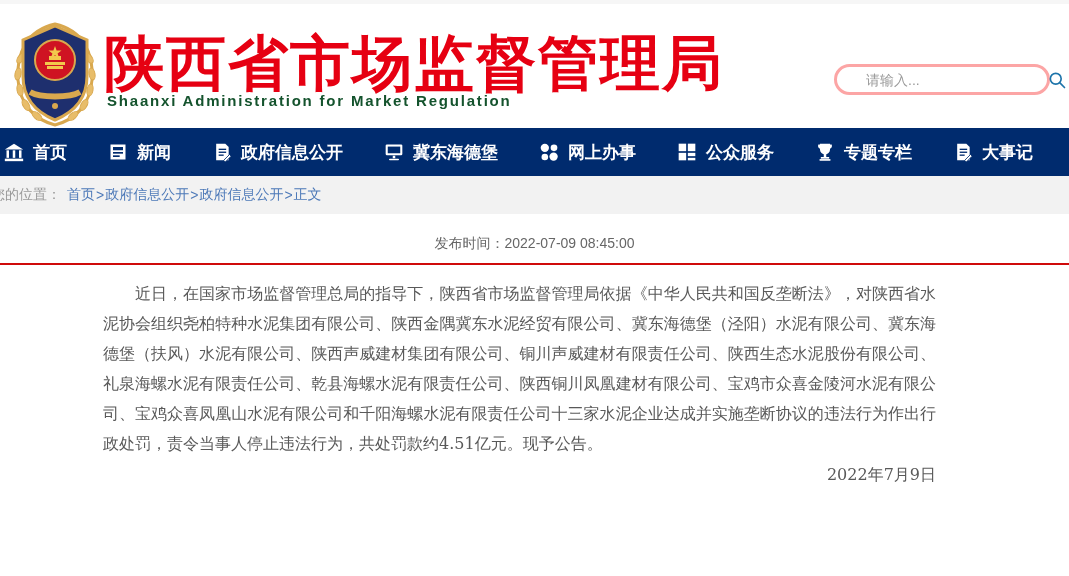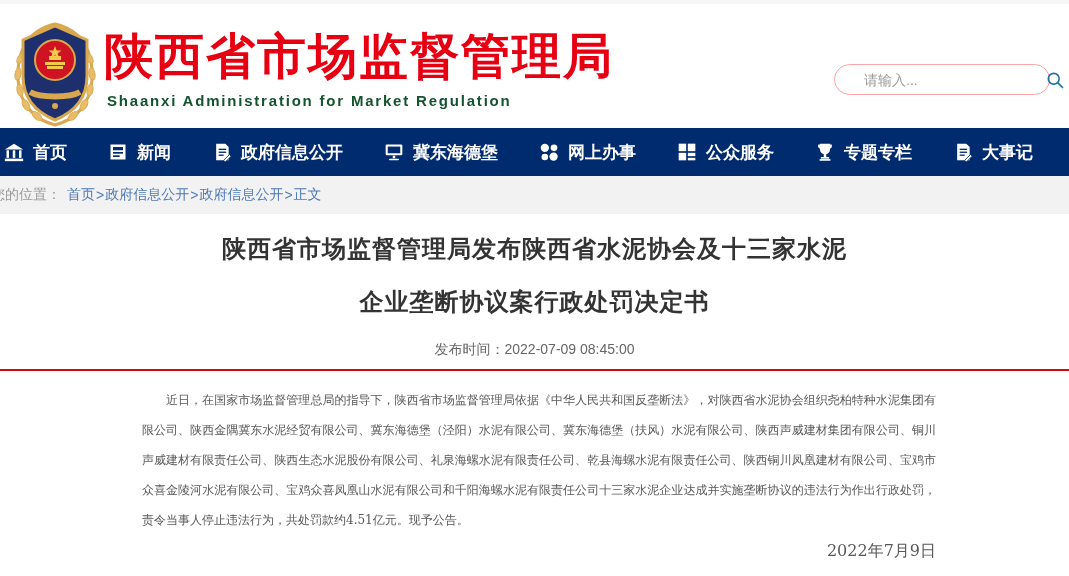--- a/index.html
+++ b/index.html
@@ -9,31 +9,31 @@
     font-family: "Liberation Sans", "DejaVu Sans", sans-serif;
     position: relative;
   }
   .top-strip { height: 4px; background: #f6f6f6; }
 
   
   .header { position: relative; height: 124px; background: #fff; }
   .logo { position: absolute; left: 8px; top: 14px; width: 94px; height: 110px; }
   .site-title {
     position: absolute; left: 104px; top: 20px;
-    font-size: 49px; font-weight: 900; color: #e60012; letter-spacing: 2px;
+    font-size: 60px; font-weight: 900; color: #e60012; letter-spacing: 2px;
     white-space: nowrap;
   }
   .site-subtitle {
     position: absolute; left: 107px; top: 88px;
     font-size: 15px; font-weight: bold; color: #14532d; letter-spacing: 1.8px;
     white-space: nowrap;
   }
   .search-box {
     position: absolute; right: 19px; top: 60px; width: 216px; height: 31px;
-    border: 1px solid #fca5a5; border-radius: 16px; background: #fff;
+    border: 3px solid #fca5a5; border-radius: 16px; background: #fff;
     display: flex; align-items: center; padding: 0 10px 0 29px;
   }
   .search-box input {
     flex: 1; border: none; outline: none; font-size: 14px; color: #333;
     background: transparent; font-family: inherit;
   }
   .search-box input::placeholder { color: #9a9a9a; }
   .search-icon { width: 20px; height: 20px; flex: 0 0 auto; cursor: pointer; }
 
   
@@ -61,22 +61,22 @@
   .article { padding-top: 8px; }
   .article-title {
     text-align: center; color: #333; font-size: 24px; font-weight: bold;
     line-height: 53px; letter-spacing: 1px;
   }
   .pub-line { text-align: center; color: #666; font-size: 14px; margin-top: 13px; }
   .red-divider { border: none; border-top: 2px solid #cf0a0a; margin-top: 10px; }
   .article-body { margin: 14px 0 0 103px; width: 833px; }
   .article-text {
     font-family: "DejaVu Serif", "Liberation Serif", serif;
-    font-size: 12px; color: #595959; line-height: 30px;
-    text-indent: 2em; text-align: justify; margin-left: 39px;
+    font-size: 16px; color: #595959; line-height: 30px;
+    text-indent: 2em; text-align: justify;
   }
   .article-date {
     font-family: "DejaVu Serif", "Liberation Serif", serif;
     font-size: 16px; color: #595959; text-align: right; margin-top: 6px;
     padding-right: 0;
   }
 </style>
 </head>
 <body>
 
@@ -222,24 +222,20 @@
   <a class="crumb-link crumb-first-gap">首页</a>
   <span class="crumb-sep">&gt;</span>
   <a class="crumb-link">政府信息公开</a>
   <span class="crumb-sep">&gt;</span>
   <a class="crumb-link">政府信息公开</a>
   <span class="crumb-sep">&gt;</span>
   <a class="crumb-link">正文</a>
 </div>
 
 <div class="article">
-  <div class="article-title">
-    <div>陕西省市场监督管理局发布陕西省水泥协会及十三家水泥</div>
-    <div>企业垄断协议案行政处罚决定书</div>
-  </div>
   <div class="pub-line">
     <span>发布时间：</span><span>2022-07-09 08:45:00</span>
   </div>
   <hr class="red-divider">
   <div class="article-body">
     <p class="article-text">近日，在国家市场监督管理总局的指导下，陕西省市场监督管理局依据《中华人民共和国反垄断法》，对陕西省水泥协会组织尧柏特种水泥集团有限公司、陕西金隅冀东水泥经贸有限公司、冀东海德堡（泾阳）水泥有限公司、冀东海德堡（扶风）水泥有限公司、陕西声威建材集团有限公司、铜川声威建材有限责任公司、陕西生态水泥股份有限公司、礼泉海螺水泥有限责任公司、乾县海螺水泥有限责任公司、陕西铜川凤凰建材有限公司、宝鸡市众喜金陵河水泥有限公司、宝鸡众喜凤凰山水泥有限公司和千阳海螺水泥有限责任公司十三家水泥企业达成并实施垄断协议的违法行为作出行政处罚，责令当事人停止违法行为，共处罚款约4.51亿元。现予公告。</p>
     <div class="article-date">2022年7月9日</div>
   </div>
 </div>
 

